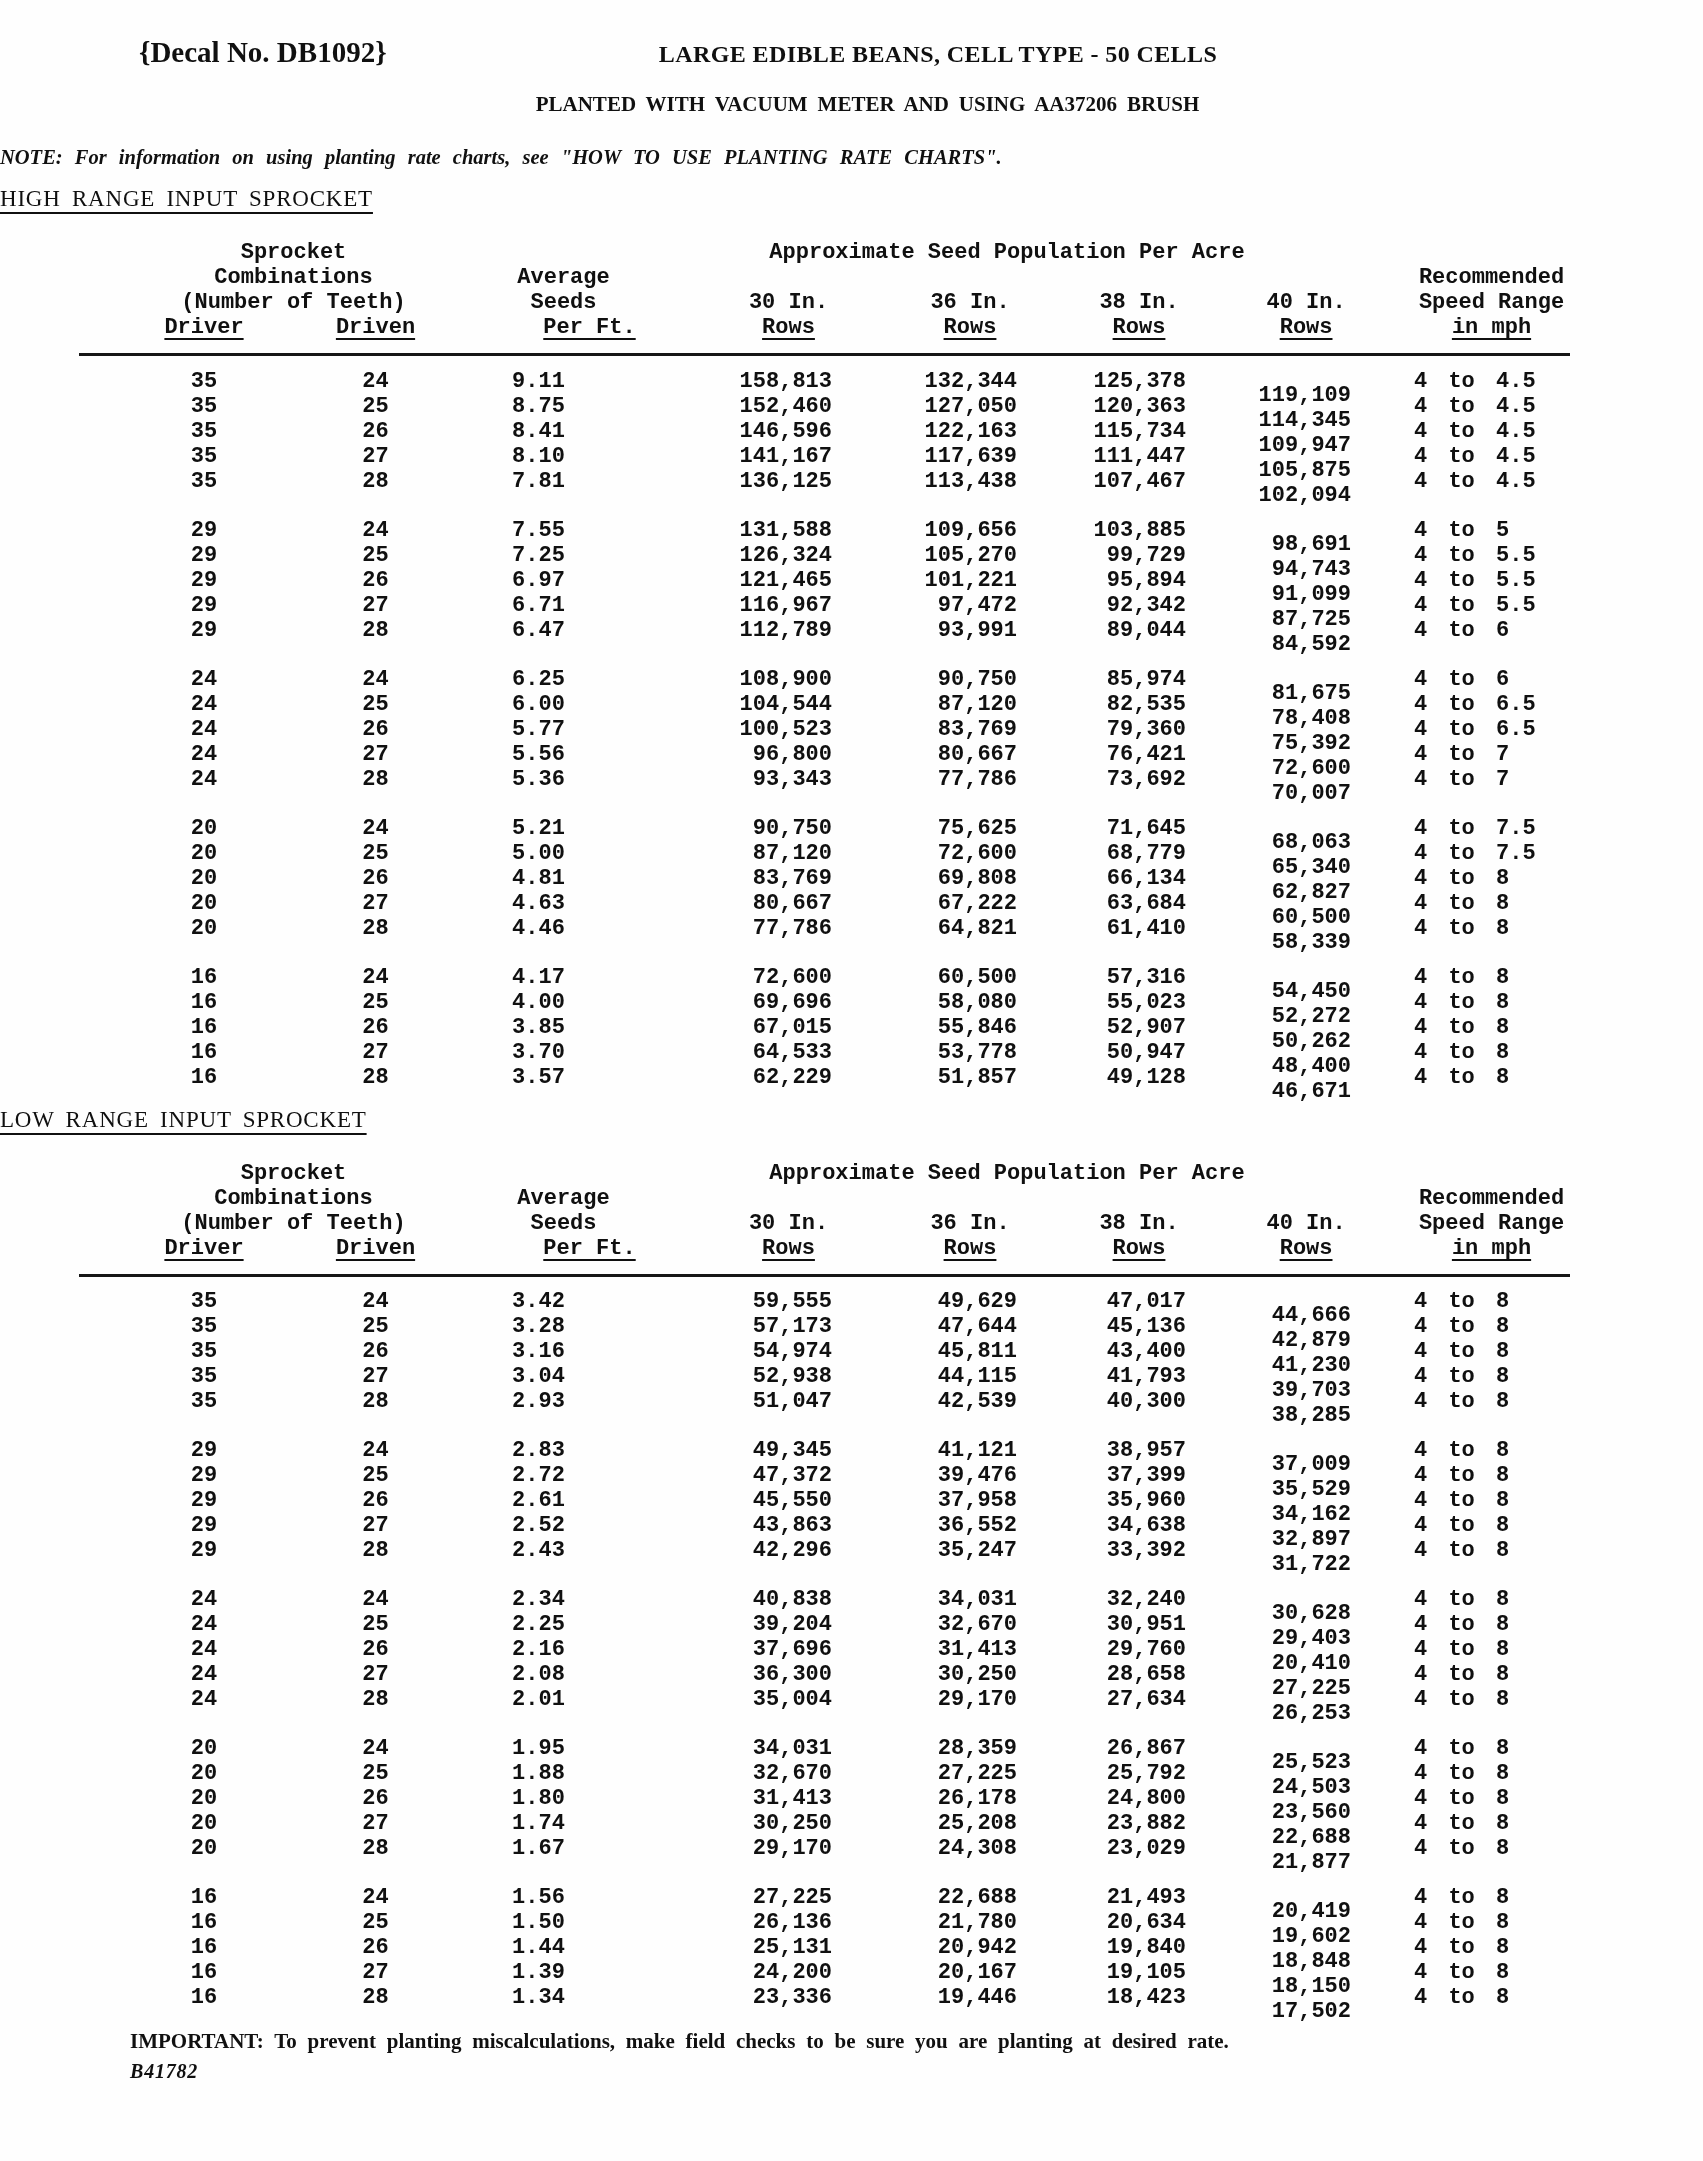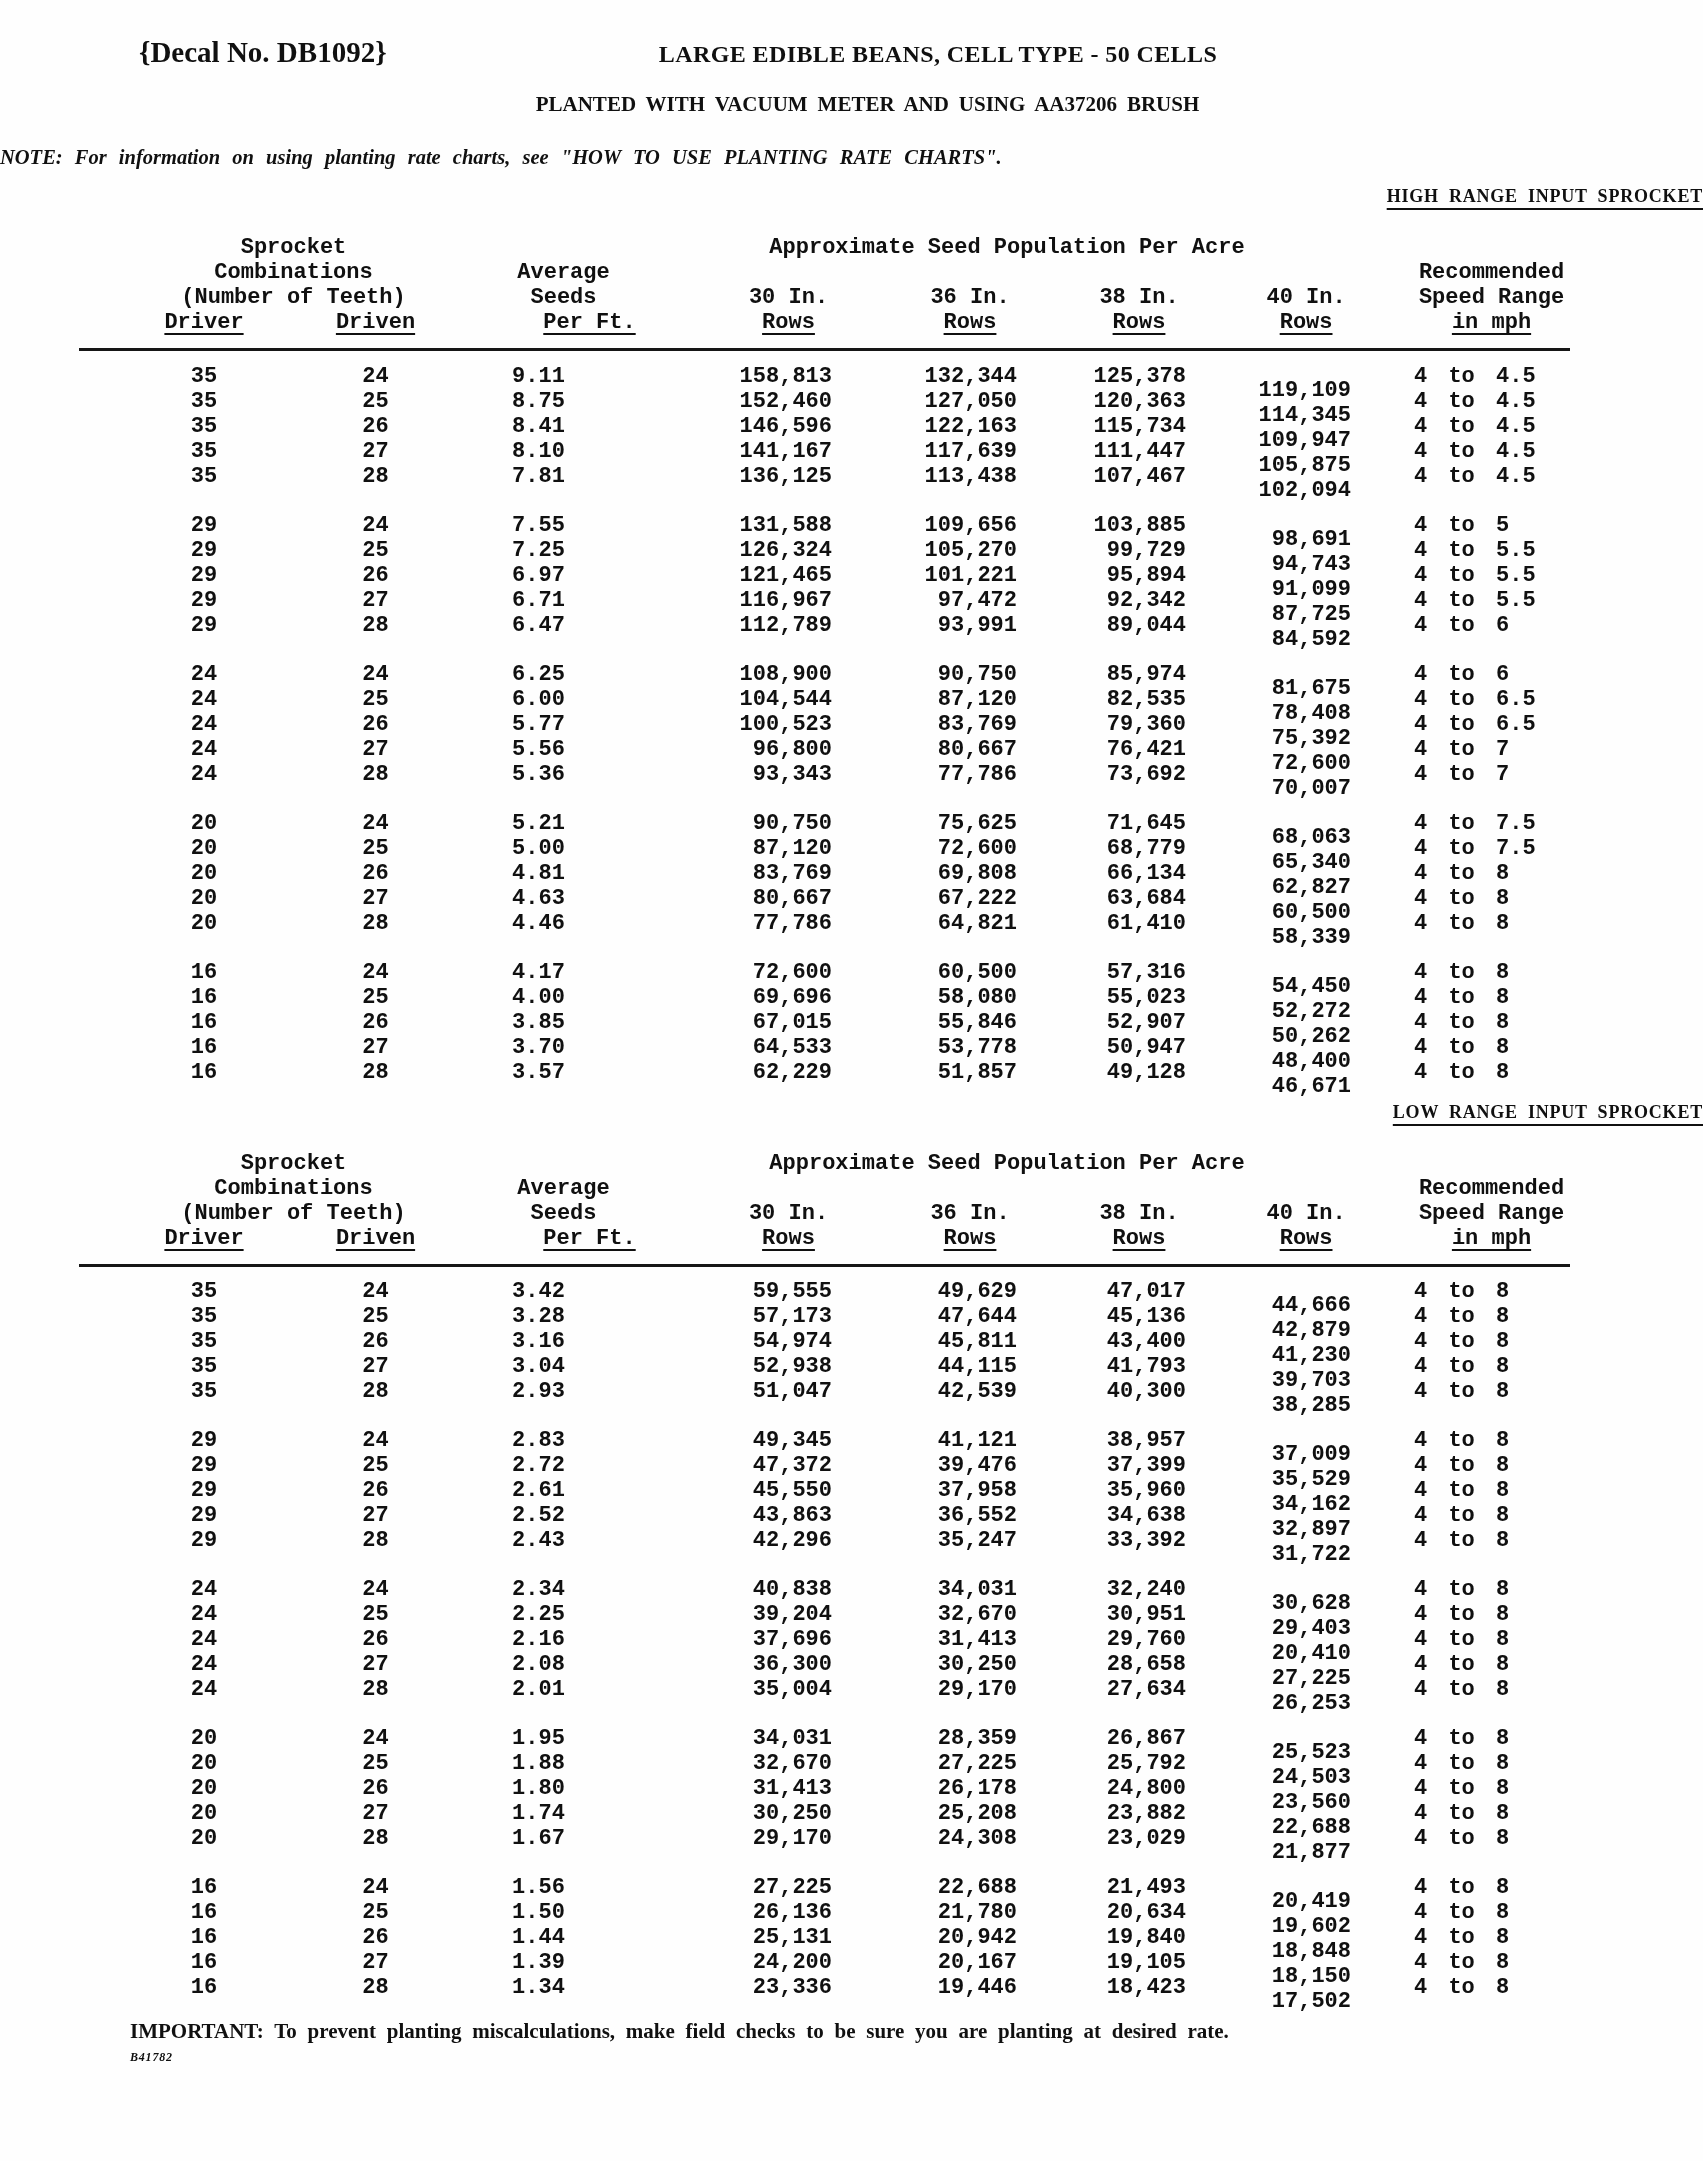--- a/index.html
+++ b/index.html
@@ -51,24 +51,24 @@
     text-align: left;
     font-family: "Liberation Serif", "DejaVu Serif", serif;
     font-style: italic;
     font-weight: 600;
     font-size: 20.5px;
     word-spacing: 7px;
   }
 
   
   .section-heading {
-    text-align: right;
+    text-align: left;
     font-family: "Liberation Serif", "DejaVu Serif", serif;
-    font-size: 18px;
-    font-weight: 700;
+    font-size: 23px;
+    font-weight: 400;
     letter-spacing: 0.8px;
     word-spacing: 4.7px;
     text-decoration: underline;
     text-decoration-thickness: 2.4px;
     text-underline-offset: 5.5px;
   }
   .section-heading.first { margin-top: 17.4px; }
   .section-heading.second { margin-top: 17.4px; }
 
   
@@ -120,21 +120,21 @@
     margin-top: 19px;
     padding-left: 130px;
     font-family: "Liberation Serif", "DejaVu Serif", serif;
     font-size: 21px;
     font-weight: 700;
     word-spacing: 5.5px;
   }
   .footer .code {
     margin-top: 6.3px;
     padding-left: -3.2px;
-    font-size: 12px;
+    font-size: 20px;
     font-style: italic;
     letter-spacing: 0.8px;
     word-spacing: normal;
   }
 </style>
 </head>
 <body>
 
 <div class="page">
 

